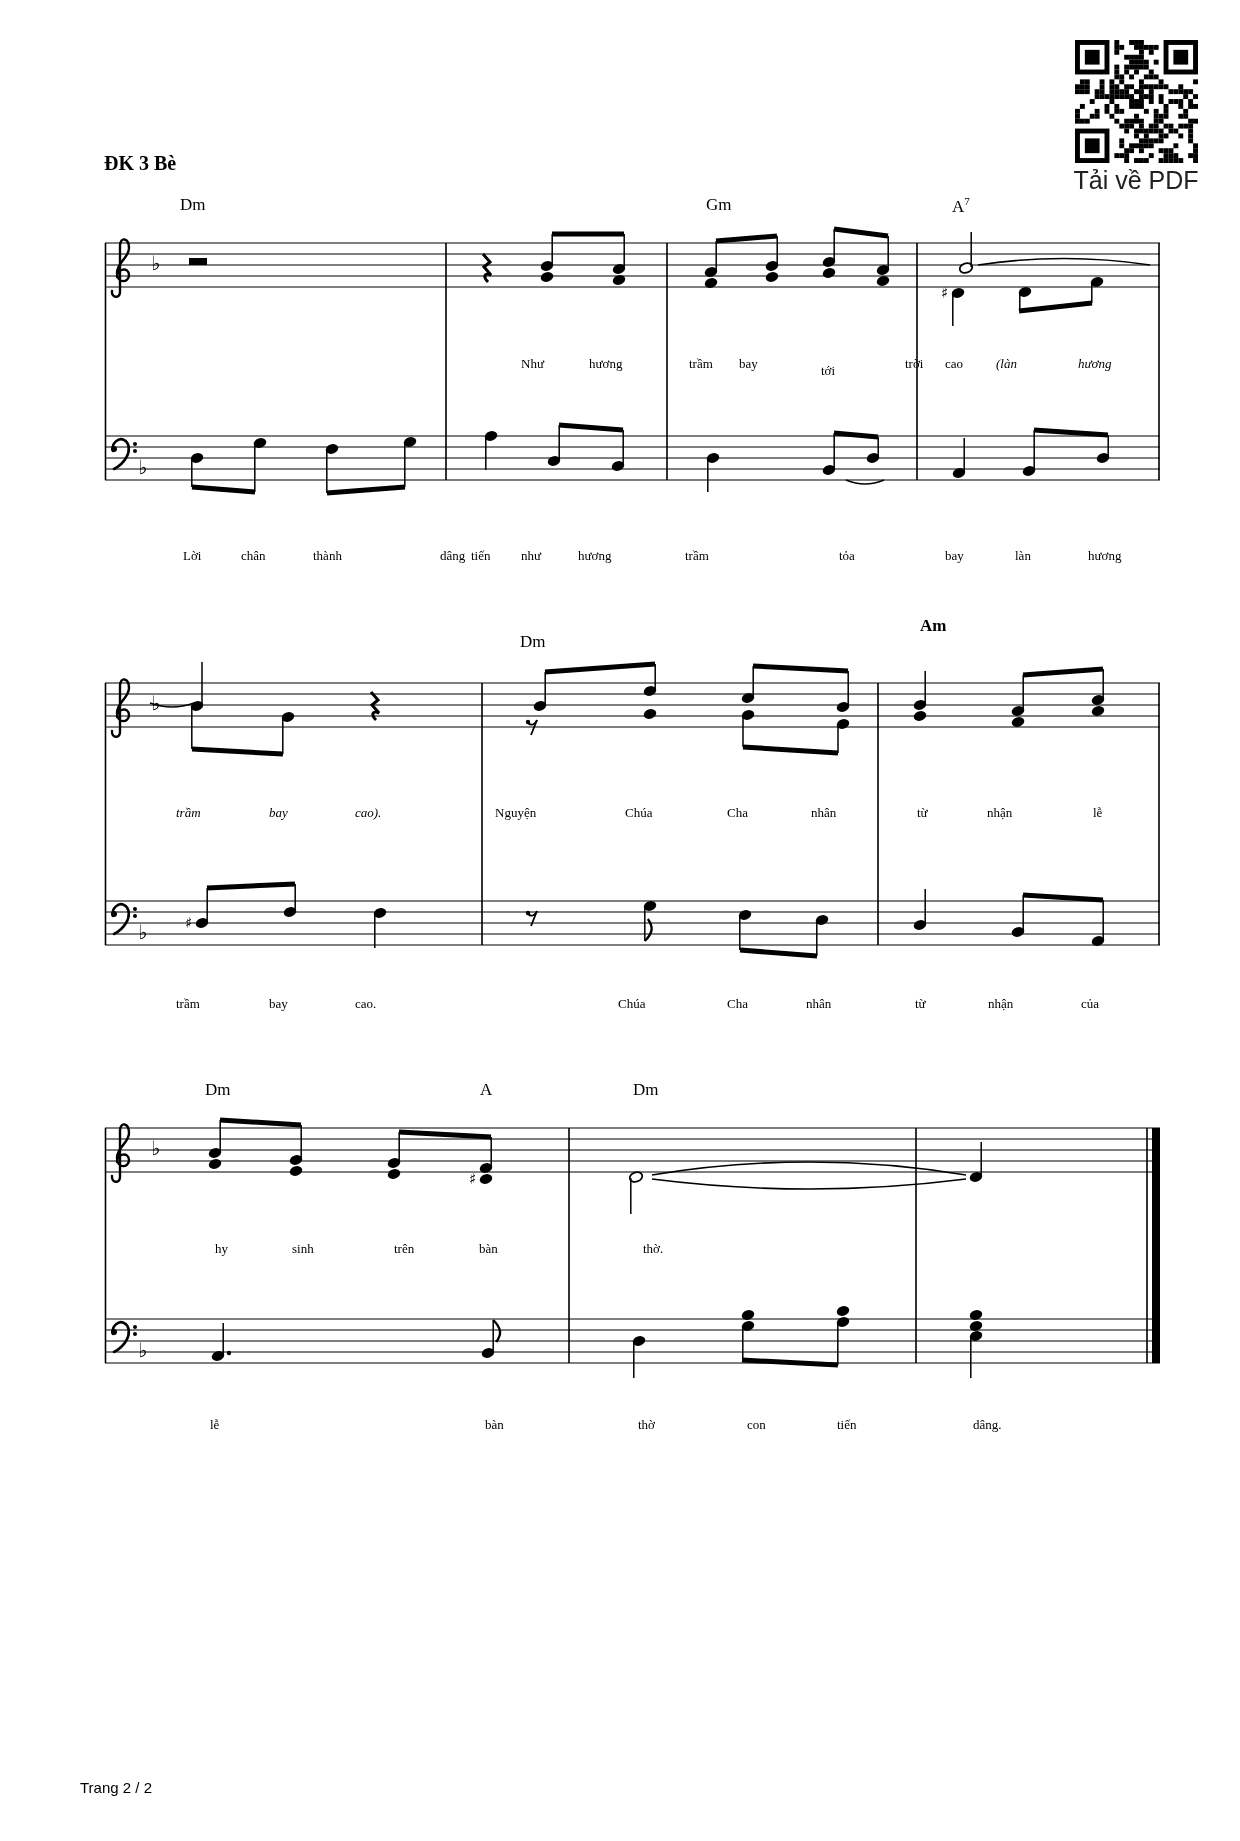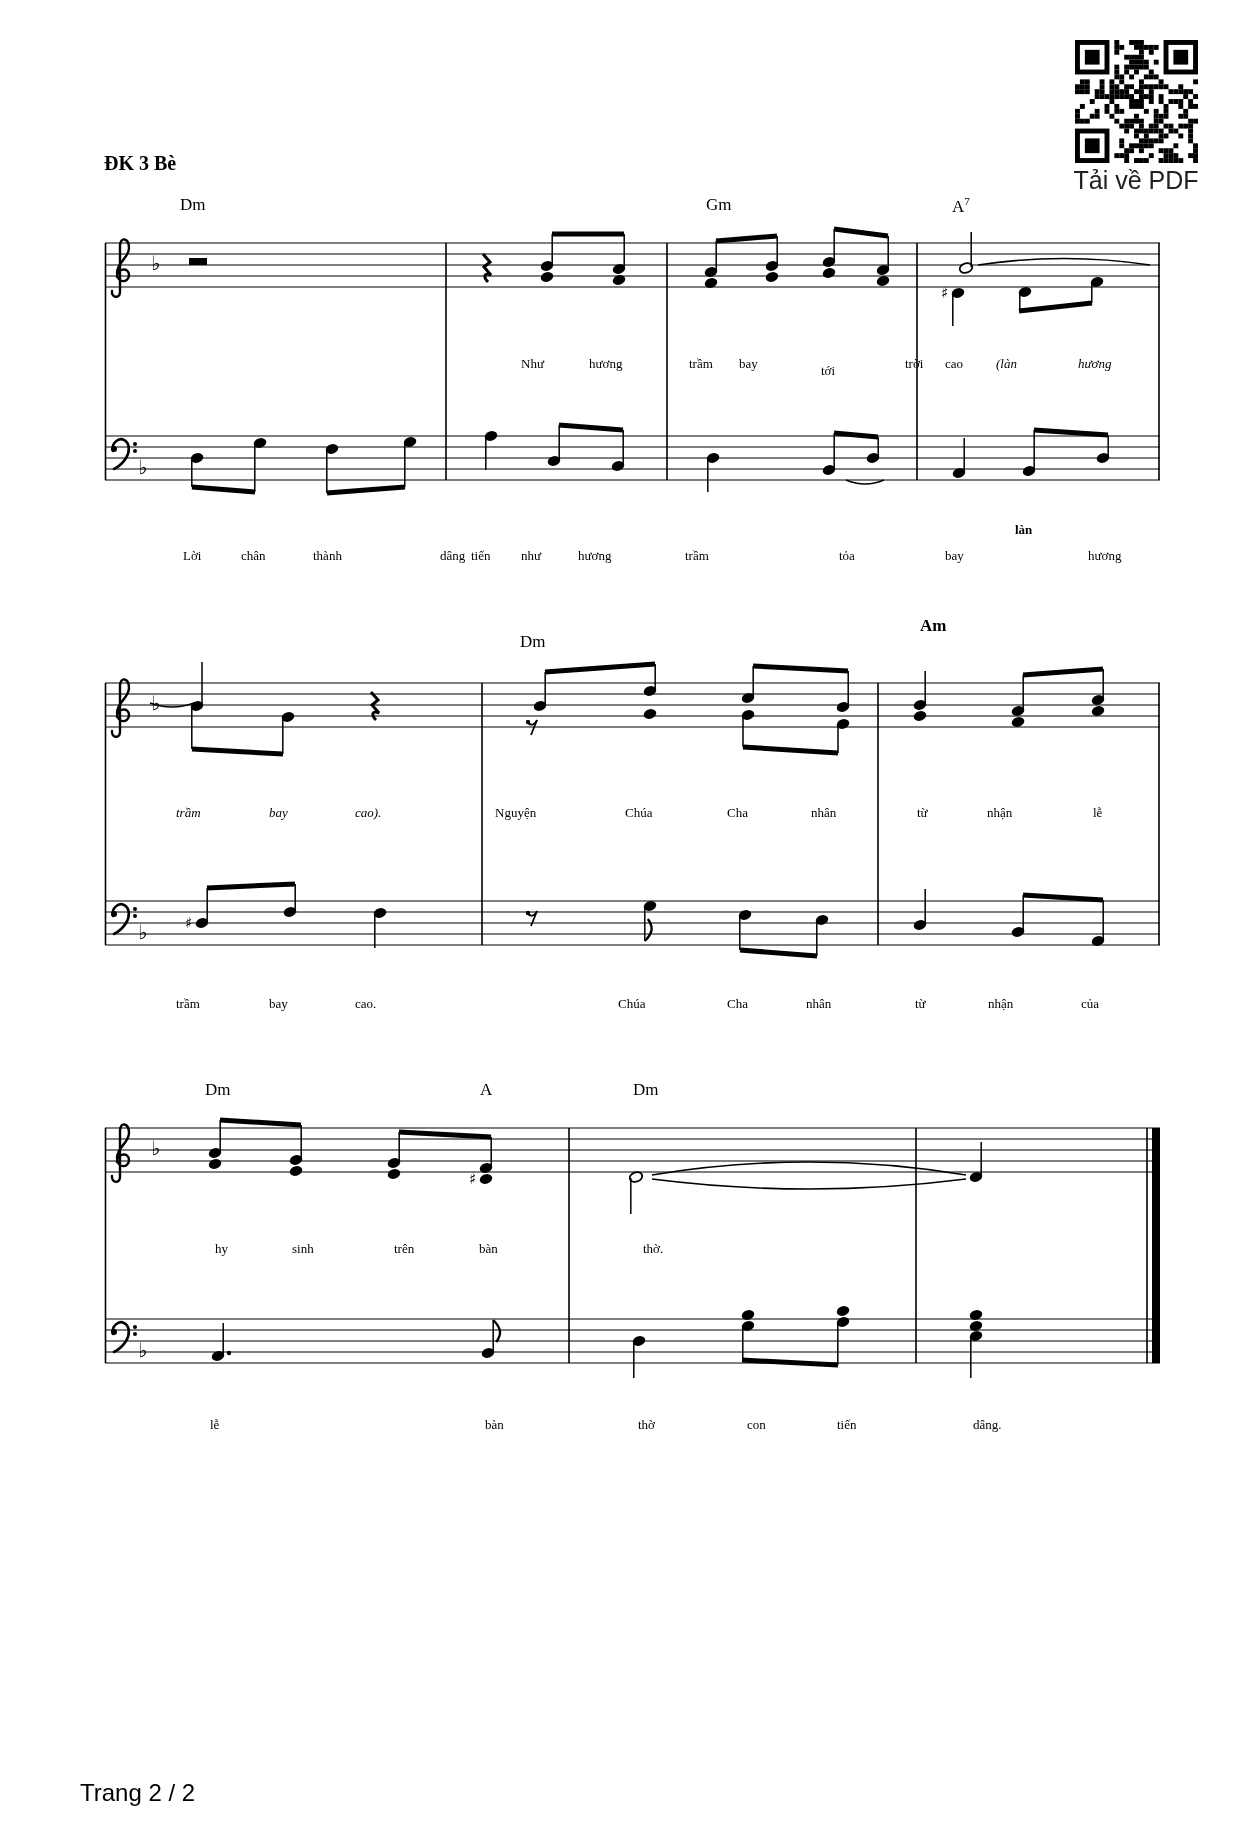--- a/index.html
+++ b/index.html
@@ -5,21 +5,21 @@
   html,body{margin:0;padding:0;background:#fff;}
   .page{position:relative;width:1240px;height:1841px;background:#fff;overflow:hidden;
         font-family:"Liberation Serif",serif;color:#000;}
   #score{position:absolute;left:0;top:0;}
   .title{position:absolute;left:104px;top:108px;font-size:20px;font-weight:bold;white-space:nowrap;margin-top:44px;}
   .qr-wrap{position:absolute;left:1060px;top:40px;width:152px;cursor:pointer;}
   .qr-wrap svg{display:block;margin:0 auto;}
   .qr-label{font-family:"Liberation Sans",sans-serif;font-size:25px;color:#202124;
             text-align:center;margin-top:3px;white-space:nowrap;}
   .footer{position:absolute;left:80px;top:1779px;font-family:"Liberation Sans",sans-serif;
-          font-size:24px;white-space:nowrap;}
+          font-size:15px;white-space:nowrap;}
   .lyric{position:absolute;font-size:13px;line-height:1.15;white-space:nowrap;}
   .lyric.i{font-style:italic;}
   .chord{position:absolute;font-size:17px;line-height:1;white-space:nowrap;}
   .chord sup{font-size:11px;vertical-align:super;}
   .mus{font-family:"DejaVu Sans",sans-serif;}
 </style>
 </head>
 <body>
 
 <div class="page">
@@ -544,21 +544,21 @@
       <span class="lyric" style="left: 176px; top: 549px; margin-left: 7px;">Lời</span>
       <span class="lyric" style="left: 241px; top: 549px;">chân</span>
       <span class="lyric" style="left: 313px; top: 549px;">thành</span>
       <span class="lyric" style="left: 392px; top: 549px; margin-left: 48px;">dâng</span>
       <span class="lyric" style="left: 471px; top: 549px;">tiến</span>
       <span class="lyric" style="left: 521px; top: 549px;">như</span>
       <span class="lyric" style="left: 578px; top: 549px;">hương</span>
       <span class="lyric" style="left: 685px; top: 549px;">trầm</span>
       <span class="lyric" style="left: 839px; top: 549px;">tỏa</span>
       <span class="lyric" style="left: 945px; top: 549px;">bay</span>
-      <span class="lyric" style="left: 1015px; top: 523px; font-weight: bold;">làn</span>
+      <span class="lyric" style="left: 1015px; top: 549px;">làn</span>
       <span class="lyric" style="left: 1088px; top: 549px;">hương</span>
       <span class="chord" style="left: 520px; top: 633px;">Dm</span>
       <span class="chord" style="left: 920px; top: 617px; font-weight: bold;">Am</span>
       <span class="lyric i" style="left: 176px; top: 806px;">trầm</span>
       <span class="lyric i" style="left: 269px; top: 806px;">bay</span>
       <span class="lyric i" style="left: 355px; top: 806px;">cao).</span>
       <span class="lyric" style="left: 495px; top: 806px;">Nguyện</span>
       <span class="lyric" style="left: 625px; top: 806px;">Chúa</span>
       <span class="lyric" style="left: 727px; top: 806px;">Cha</span>
       <span class="lyric" style="left: 811px; top: 806px;">nhân</span>

